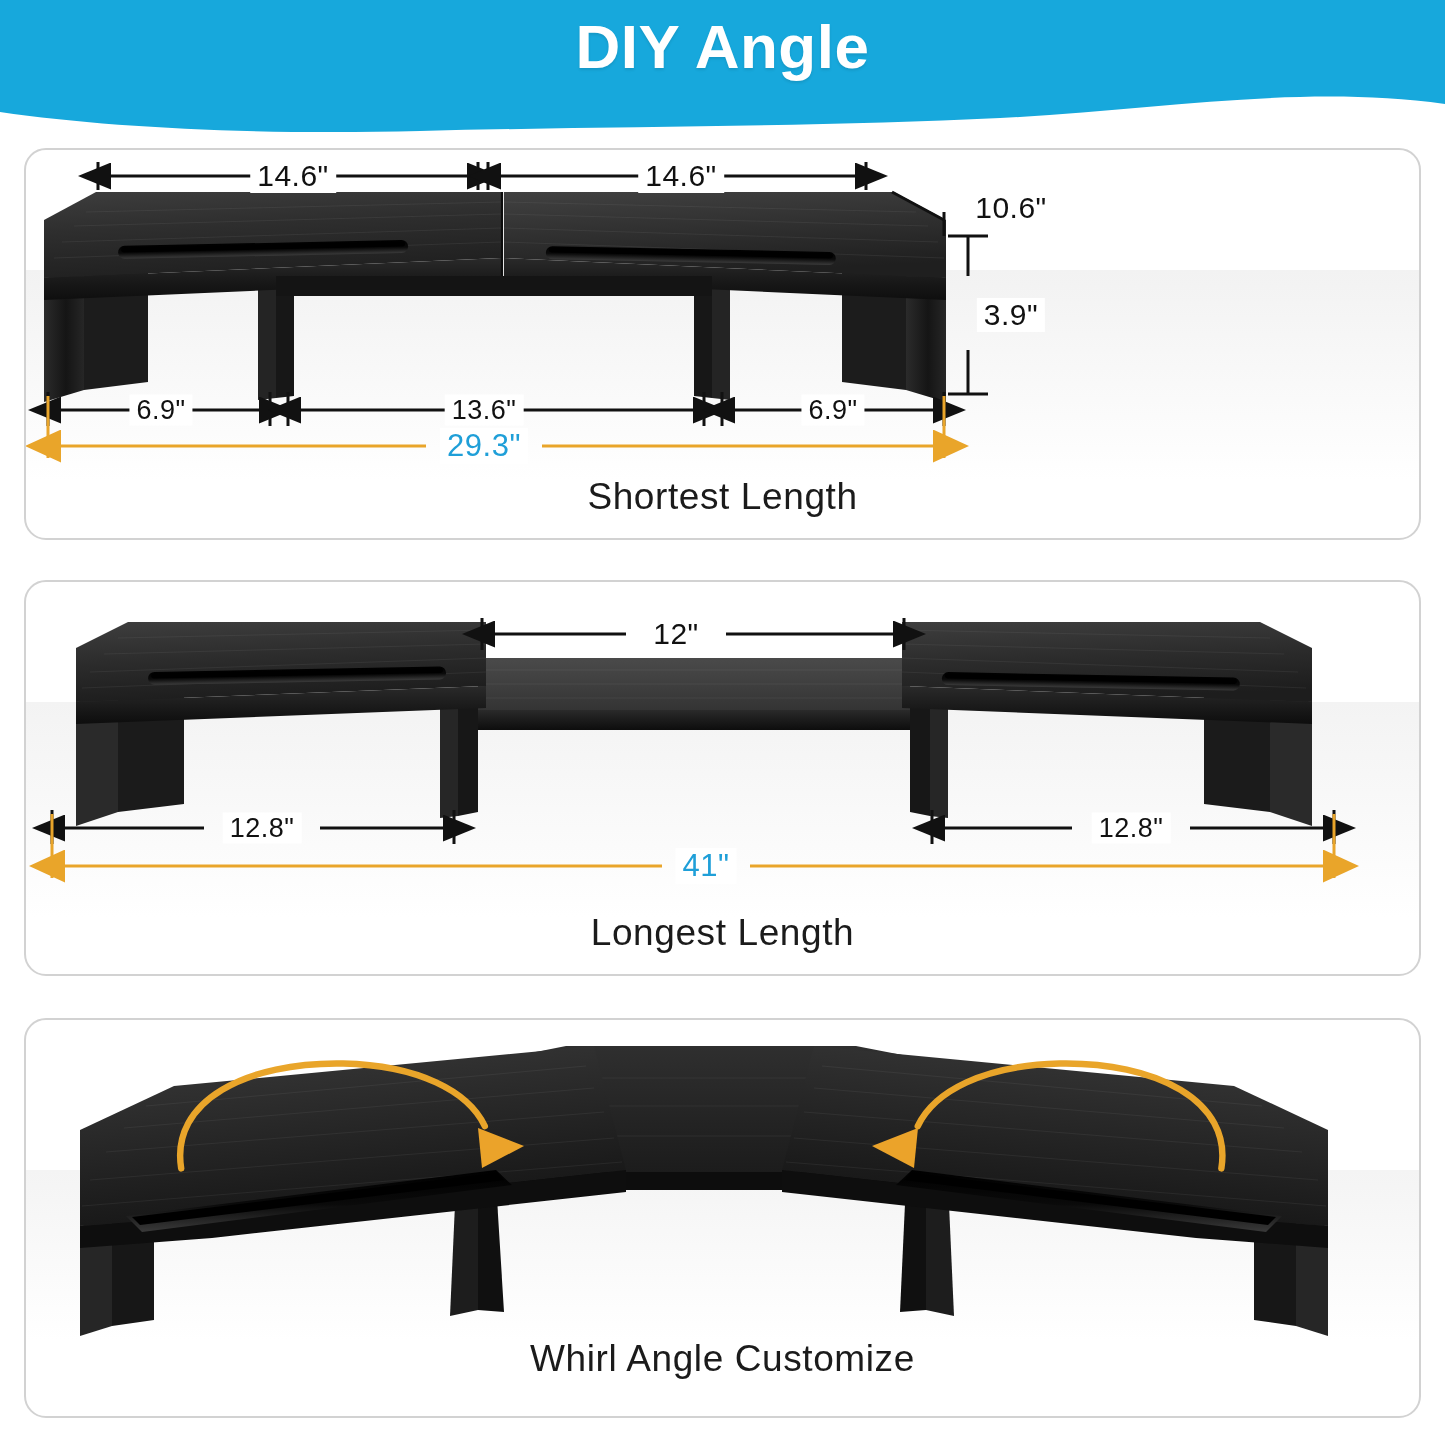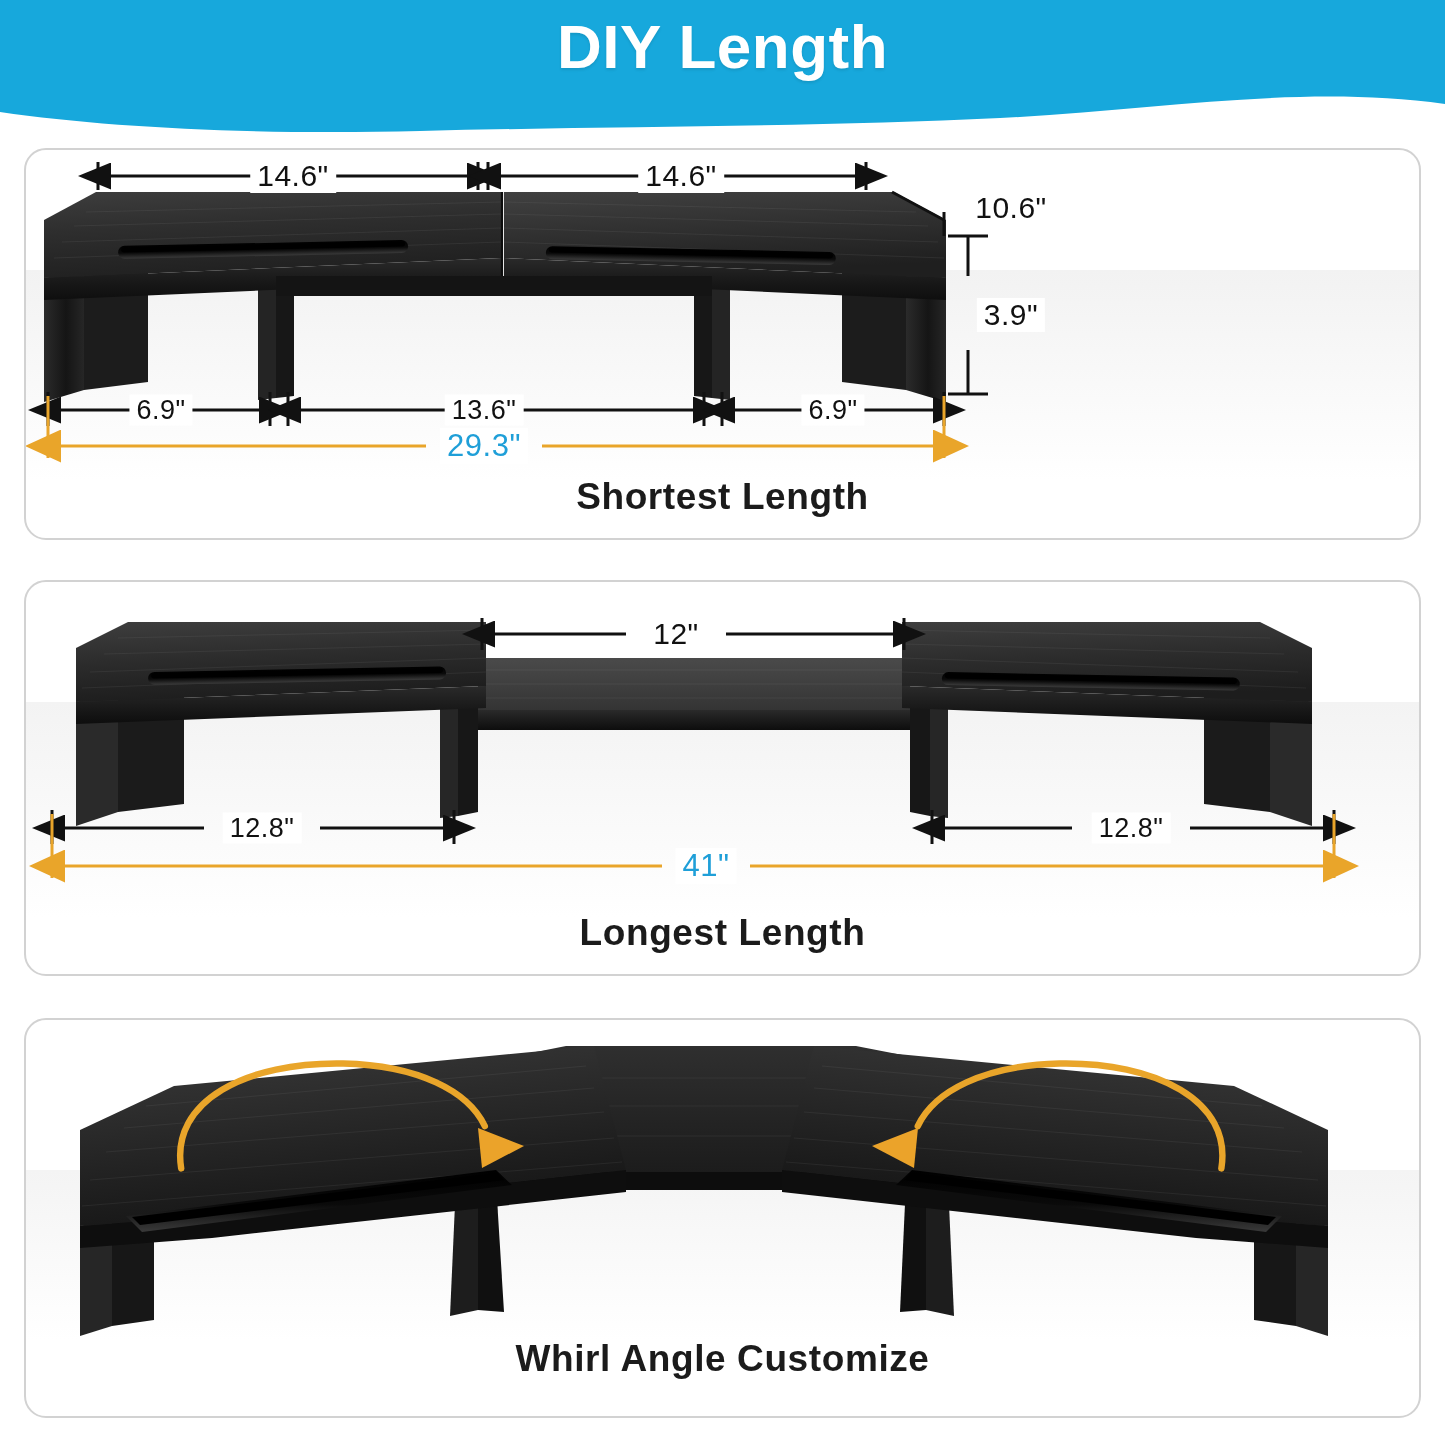--- a/index.html
+++ b/index.html
@@ -62,21 +62,21 @@
     width: 1393px;
     height: 100%;
   }
   .caption {
     position: absolute;
     left: 0;
     width: 1393px;
     text-align: center;
     color: #1b1b1b;
     font-size: 37px;
-    font-weight: 700;
+    font-weight: 400;
     letter-spacing: 0.6px;
     white-space: nowrap;
   }
   #caption-1 { top: 326px; }
   #caption-2 { top: 330px; text-align: center; }
   #caption-3 { top: 318px; }
 
   
   .dim-label {
     position: absolute;
@@ -104,21 +104,21 @@
 
 <div id="page">
 
   <div class="header">
     <svg class="header-wave" width="1445" height="140" viewBox="0 0 1445 140">
       <path d="M0,0 L1445,0 L1445,104
                C1300,84 1160,110 1000,118
                C820,127 620,126 420,131
                C260,135 110,128 0,112 Z" fill="#17a8dc"></path>
     </svg>
-    <div class="header-title">DIY Length</div>
+    <div class="header-title">DIY Angle</div>
   </div>
 
   <div class="panel" id="panel-1">
     <div class="panel-stage">
 
       <svg width="1393" height="330" viewBox="0 0 1393 330">
         <defs>
           <linearGradient id="woodTopA" x1="0" y1="0" x2="0.25" y2="1">
             <stop offset="0" stop-color="#3d3d3d"></stop>
             <stop offset="0.45" stop-color="#2e2e2e"></stop>

